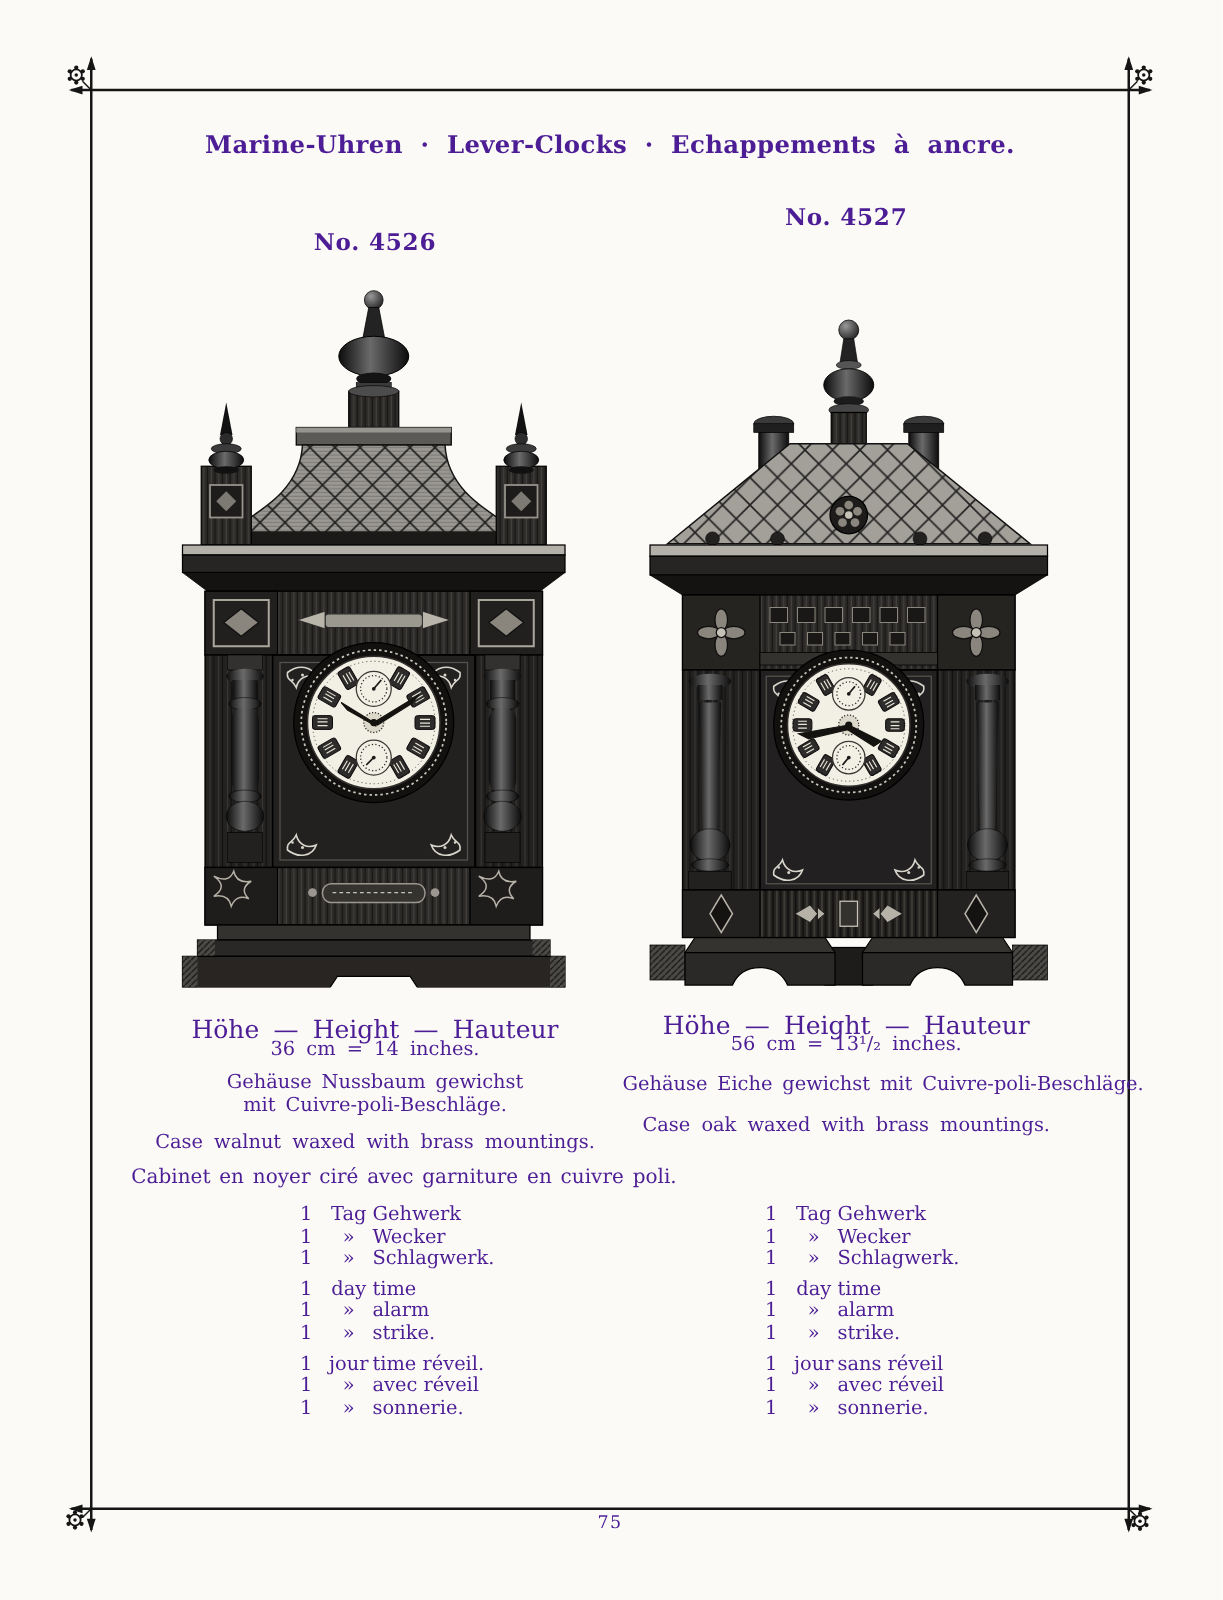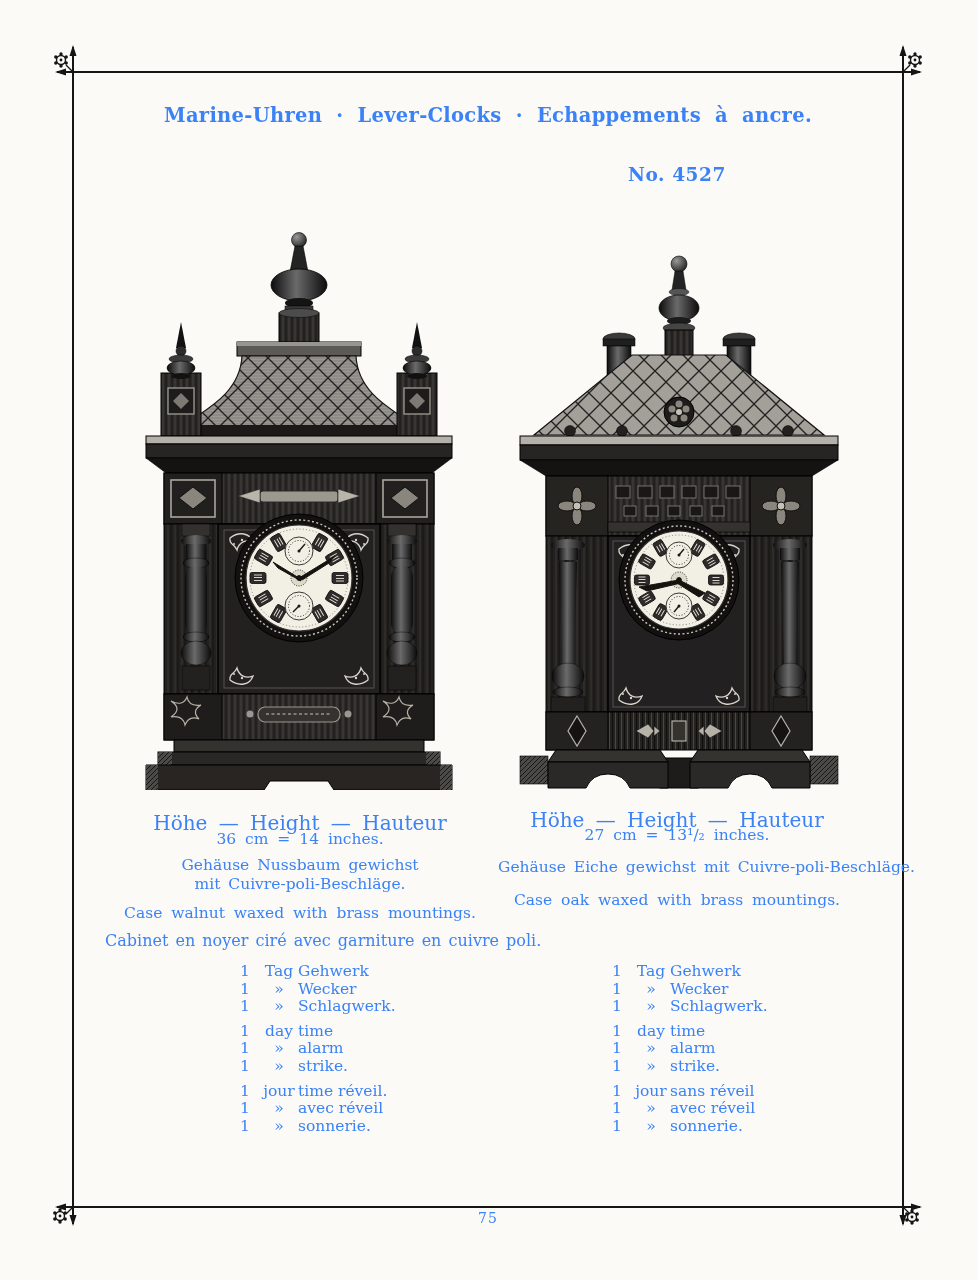--- a/index.html
+++ b/index.html
@@ -1,19 +1,19 @@
 <!DOCTYPE html>
 <html><head>
 <meta charset="utf-8">
 <style>
   html,body { margin:0; padding:0; background:#ffffff; }
   .page {
     position:relative; width:978px; height:1280px;
     background:#fbfaf6; overflow:hidden;
-    font-family:"DejaVu Serif", serif; color:#3b82f6;
+    font-family:"DejaVu Serif", serif; color:#4c1d95;
   }
   .frame-svg { position:absolute; left:0; top:0; pointer-events:none; }
 
   .title {
     position:absolute; left:73px; width:830px; top:104px;
     text-align:center; font-size:19.5px; font-weight:bold;
     word-spacing:7px; letter-spacing:0.3px; white-space:nowrap;
   }
 
   .col { position:absolute; top:0; height:1280px; }
@@ -507,20 +507,21 @@
         <path d="M36,512 H156 V538 H118 Q112,524 96,524 Q80,524 74,538 H36 Z" fill="#2b2927" stroke="#000"></path>
       </g>
       <g>
         <polygon points="186,500 290,500 298,512 178,512" fill="#35332f" stroke="#000"></polygon>
         <path d="M178,512 H298 V538 H260 Q254,524 238,524 Q222,524 216,538 H178 Z" fill="#2b2927" stroke="#000"></path>
       </g>
     </g>
   </svg>
 
   <div class="col" id="col-left">
+    <div class="prod-number">No. 4526</div>
     <div class="tline t-hh h-head">Höhe — Height — Hauteur</div>
     <div class="tline t-hv h-val">36 cm = 14 inches.</div>
     <div class="tline t-de1 d-de">Gehäuse Nussbaum gewichst</div>
     <div class="tline t-de2 d-de">mit Cuivre-poli-Beschläge.</div>
     <div class="tline t-en d-en">Case walnut waxed with brass mountings.</div>
     <div class="tline t-fr d-fr">Cabinet en noyer ciré avec garniture en cuivre poli.</div>
     <div class="mv">
       <div class="mv-group">
           <div class="mv-row">
             <span class="mv-c1">1</span>
@@ -571,21 +572,21 @@
             <span class="mv-c2">»</span>
             <span class="mv-c3">sonnerie.</span>
           </div>
         </div>
     </div>
   </div>
 
   <div class="col" id="col-right">
     <div class="prod-number">No. 4527</div>
     <div class="tline t-hh h-head">Höhe — Height — Hauteur</div>
-    <div class="tline t-hv h-val">27 cm = 13¹/₂ inches.</div>
+    <div class="tline t-hv h-val">56 cm = 13¹/₂ inches.</div>
     <div class="tline t-de1 d-de">Gehäuse Eiche gewichst mit Cuivre-poli-Beschläge.</div>
     <div class="tline t-en d-en">Case oak waxed with brass mountings.</div>
     <div class="mv">
       <div class="mv-group">
           <div class="mv-row">
             <span class="mv-c1">1</span>
             <span class="mv-c2">Tag</span>
             <span class="mv-c3">Gehwerk</span>
           </div>
           <div class="mv-row">

